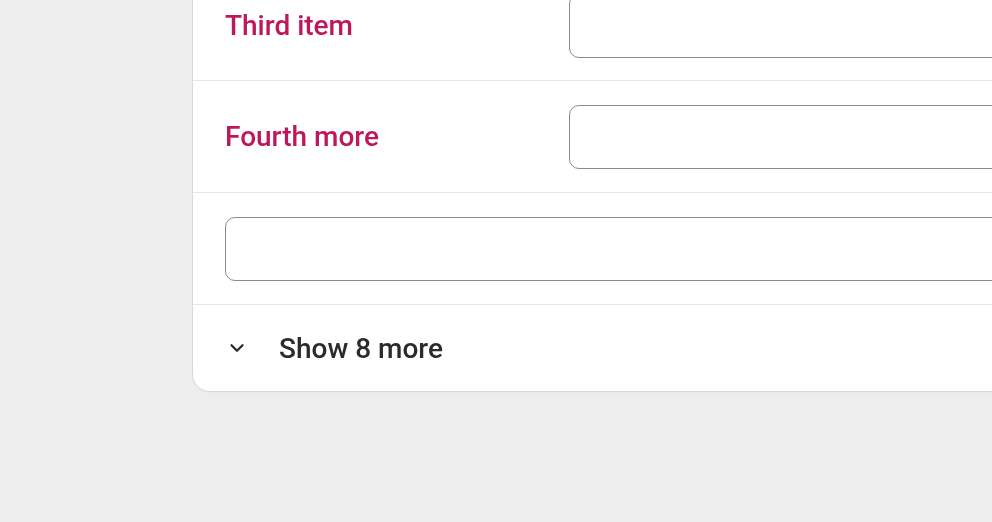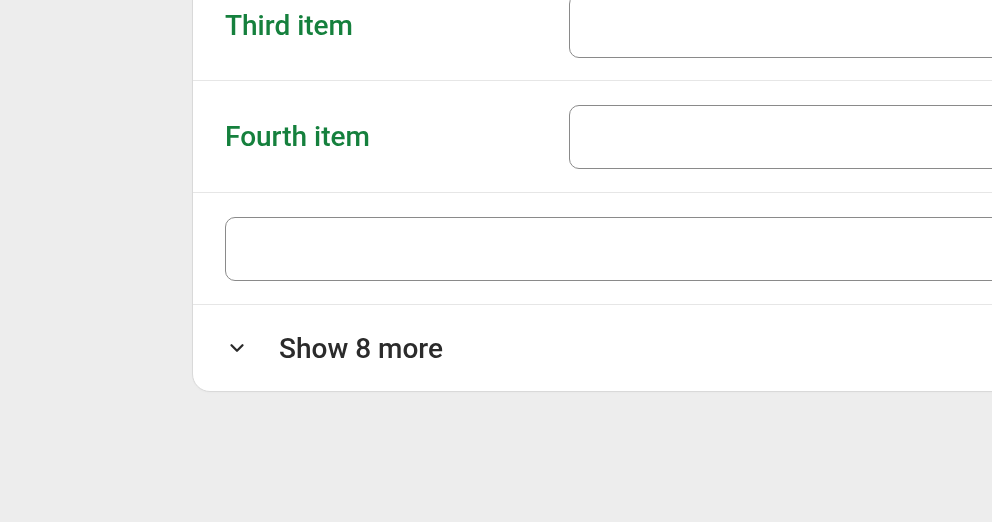--- a/index.html
+++ b/index.html
@@ -33,21 +33,21 @@
       height: 112px;
       padding: 0 32px;
     }
     .row.first {
       height: 110px;
     }
     .row-label {
       width: 344px;
       font-size: 28px;
       font-weight: 500;
-      color: #15803d;
+      color: #be185d;
       flex-shrink: 0;
     }
     .row-input-wrap {
       flex: 1;
       display: flex;
       align-items: center;
     }
     .row-input {
       width: 100%;
       height: 64px;
@@ -90,21 +90,21 @@
 <div class="card">
 
   <div class="row first">
     <div class="row-label">Third item</div>
     <div class="row-input-wrap">
       <input type="text" class="row-input" value="" style="">
     </div>
   </div>
 
   <div class="row">
-    <div class="row-label">Fourth item</div>
+    <div class="row-label">Fourth more</div>
     <div class="row-input-wrap">
       <input type="text" class="row-input" value="" style="">
     </div>
   </div>
 
   <div class="row">
     <div class="row-input-wrap">
       <input type="text" class="row-input" value="" style="">
     </div>
   </div>

